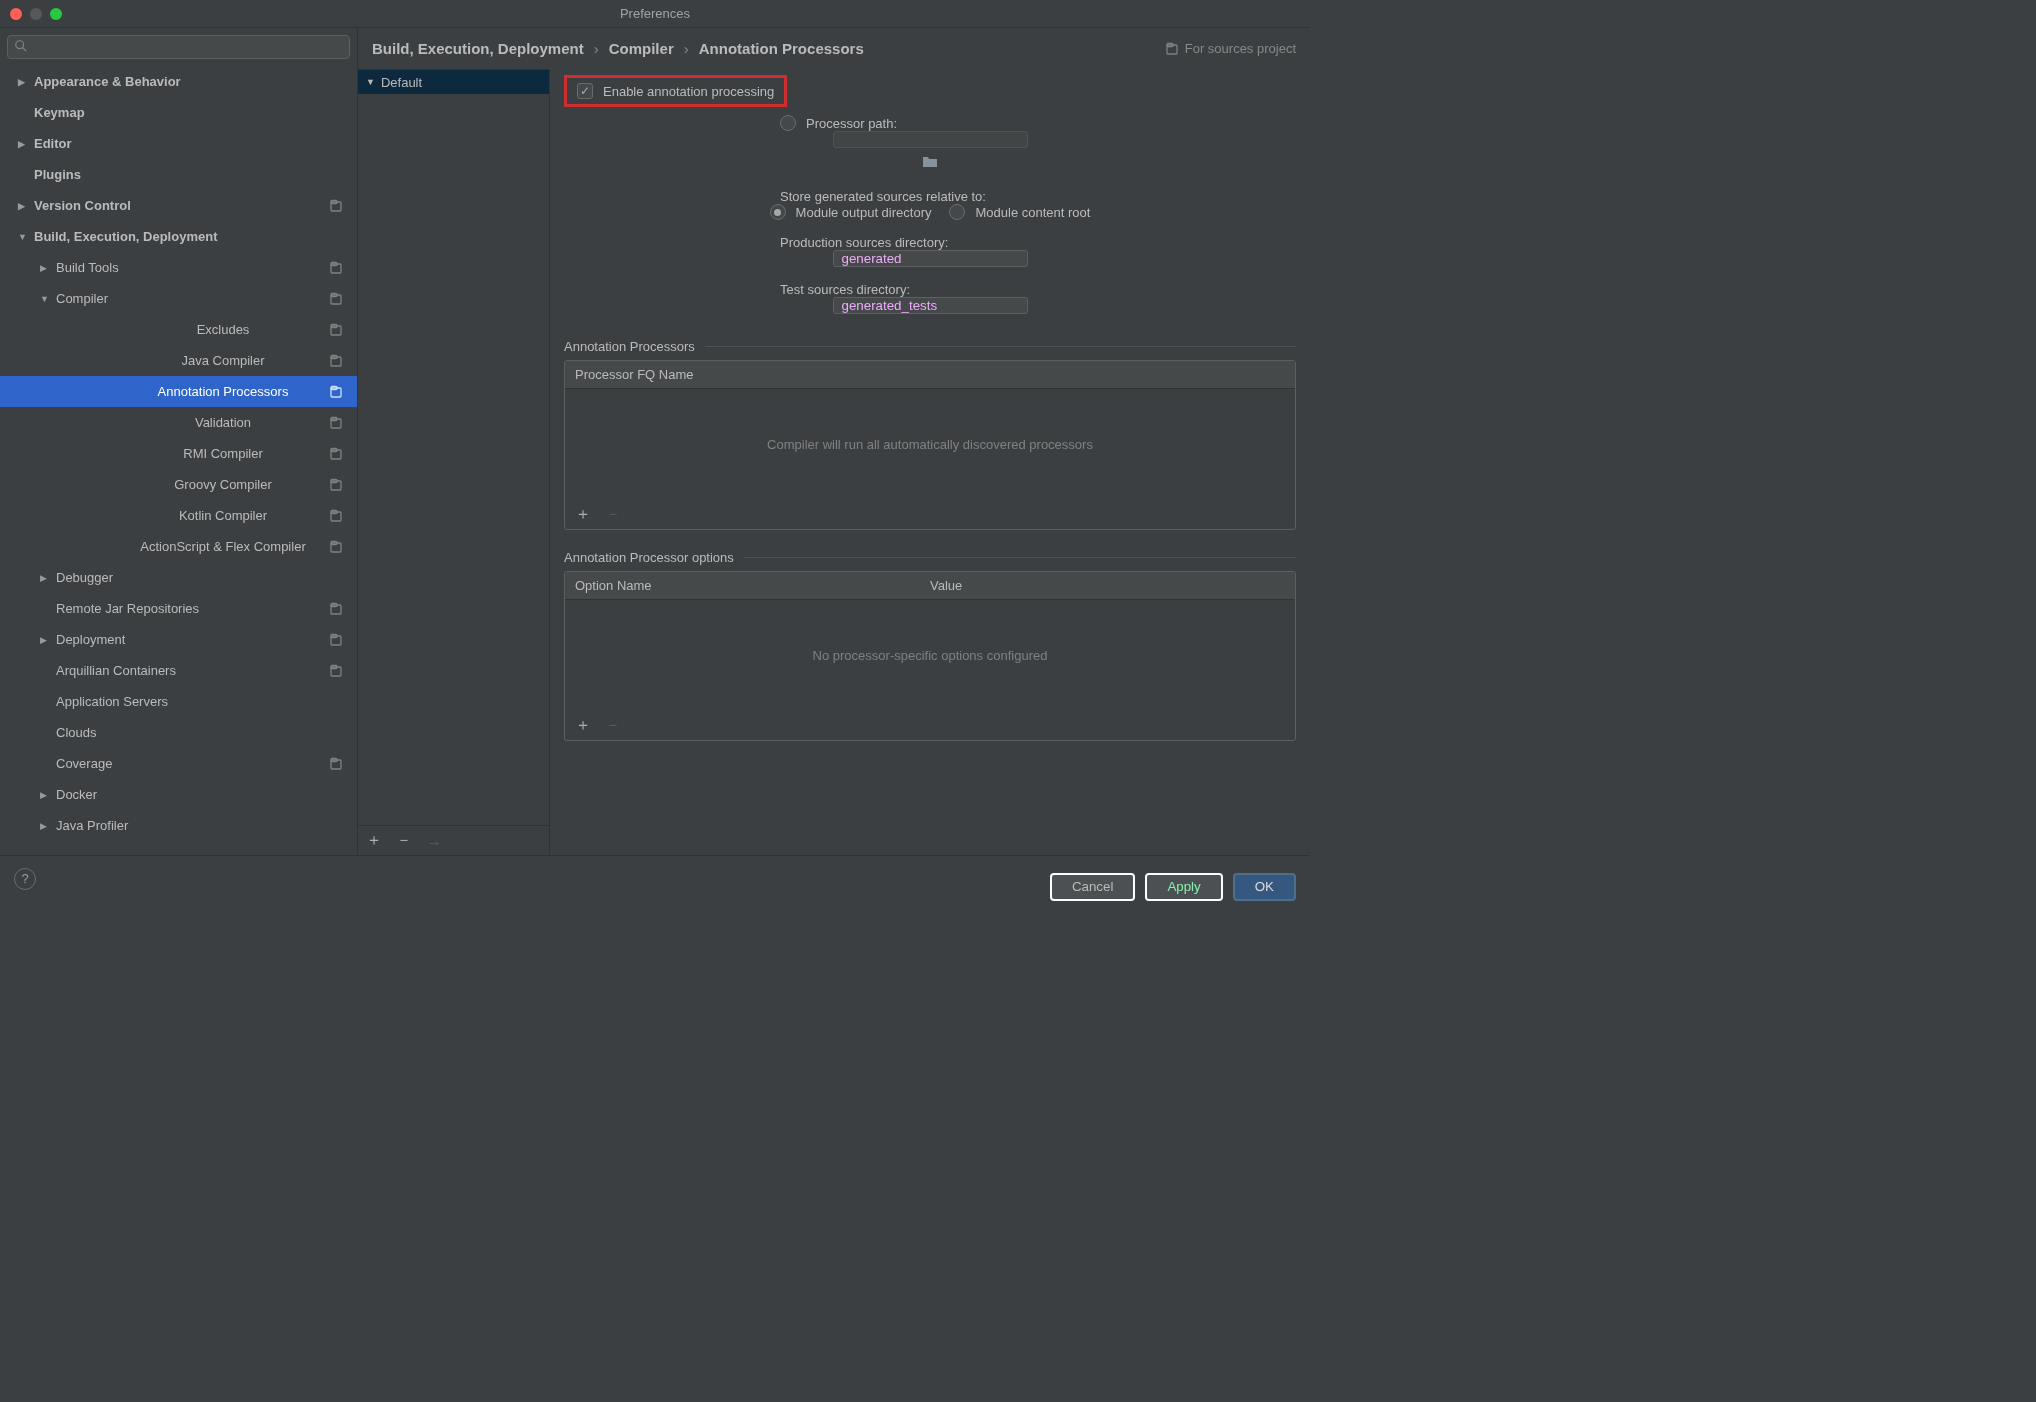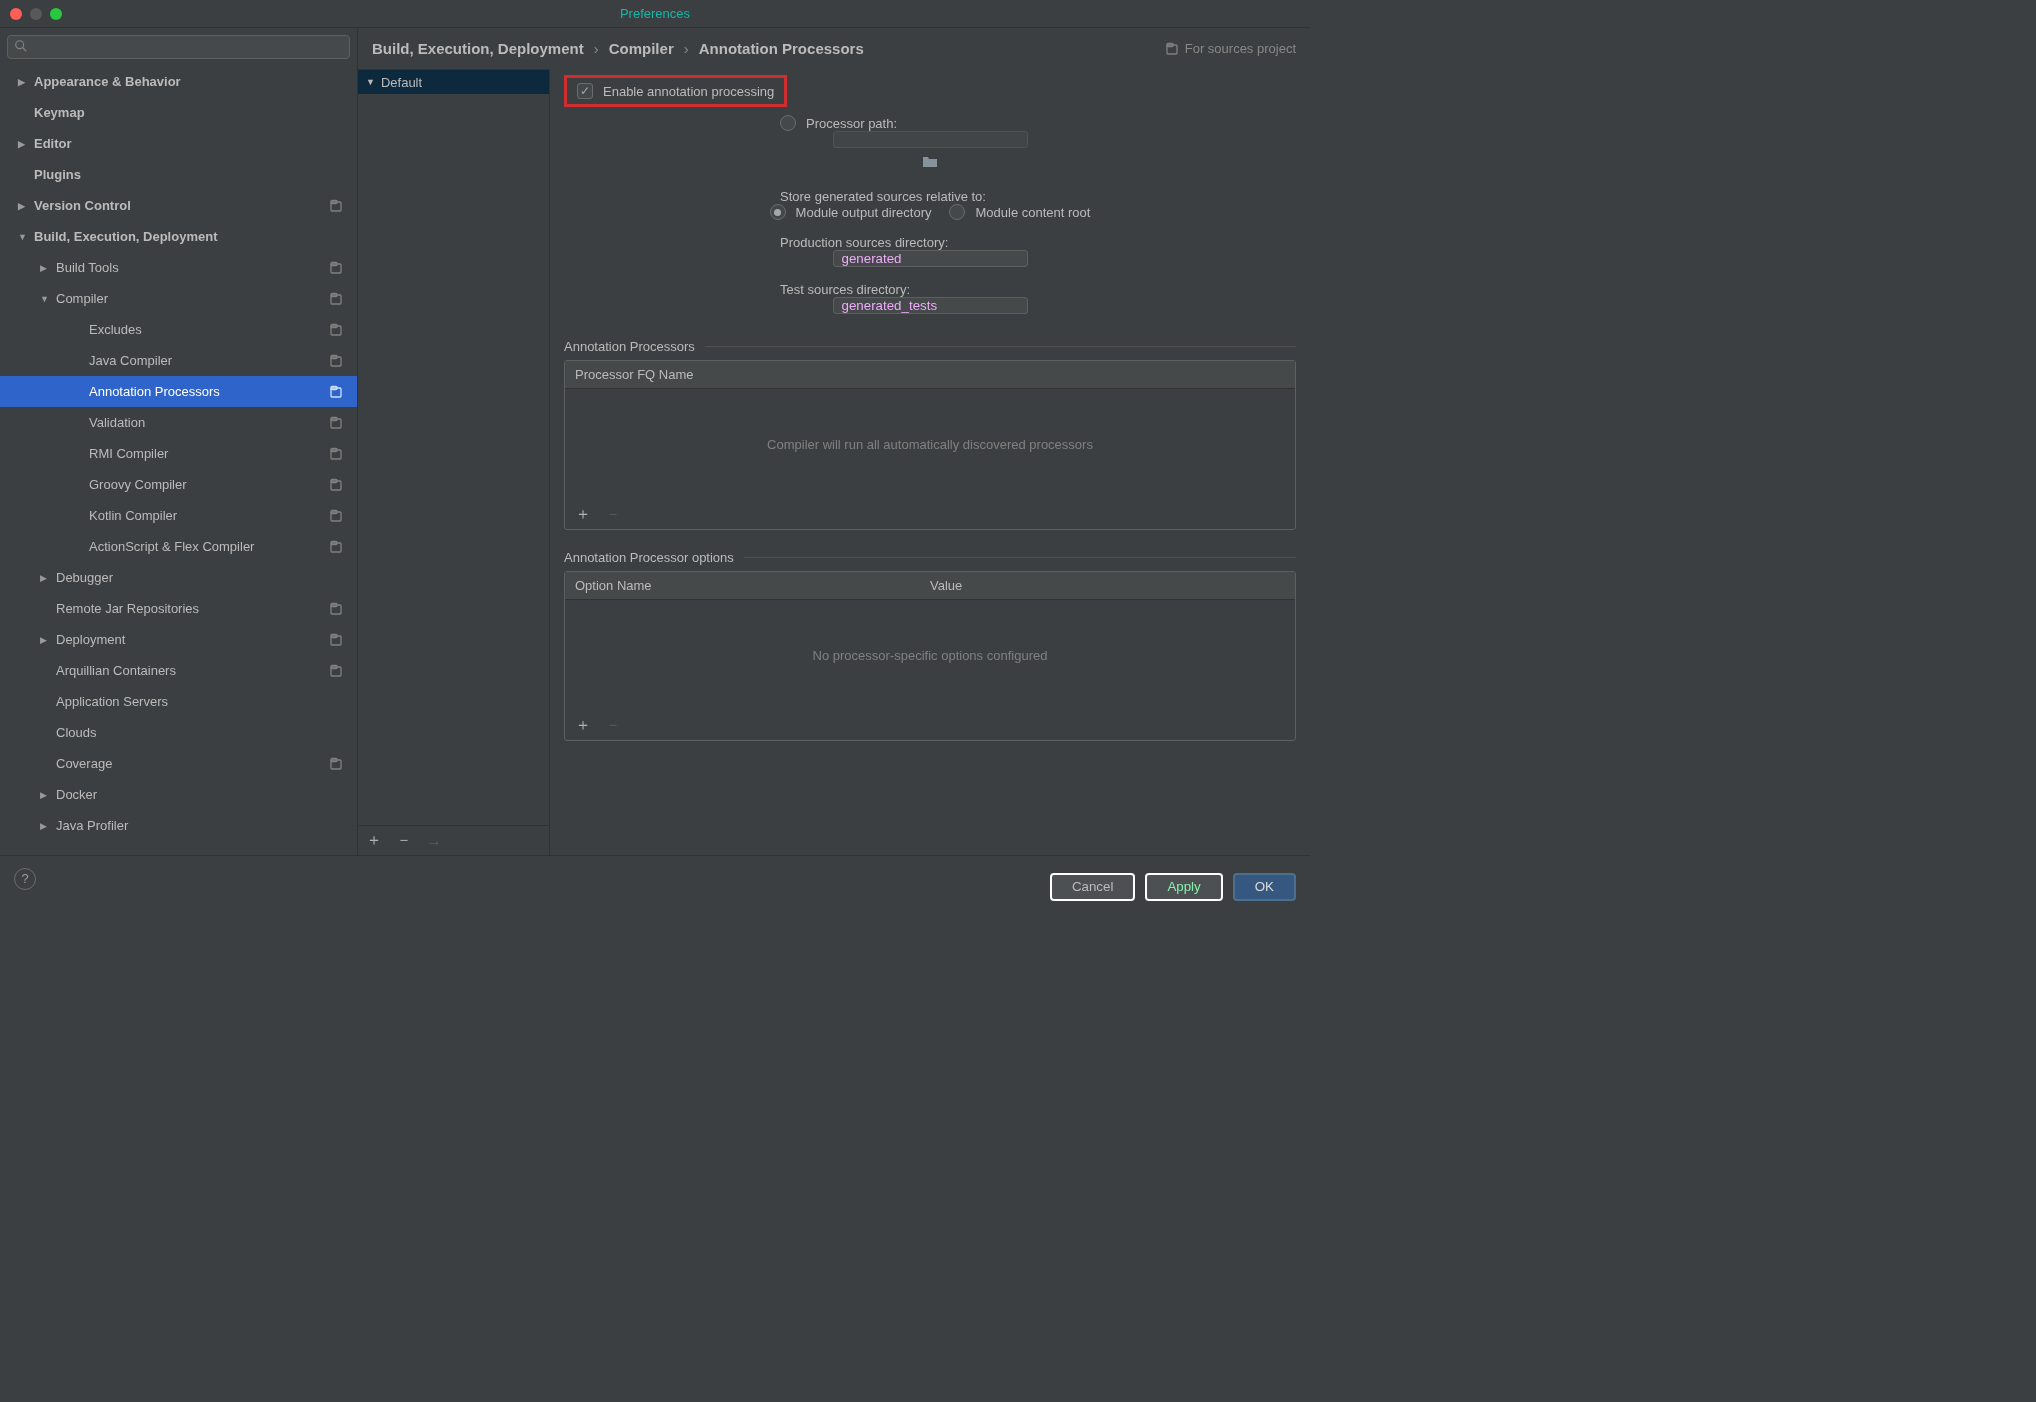--- a/index.html
+++ b/index.html
@@ -21,21 +21,21 @@
   justify-content: center;
   position: relative;
   background: #3c3f41;
   border-bottom: 1px solid #323232;
 }
 .traffic-lights { position: absolute; left: 10px; display: flex; gap: 8px; }
 .tl { width: 12px; height: 12px; border-radius: 50%; }
 .tl.red { background: #ff5f57; }
 .tl.yellow { background: #585858; }
 .tl.green { background: #28c840; }
-.title { color: #14b8a6; }
+.title { color: #a3a3a3; }
 
 .main { flex: 1; display: flex; overflow: hidden; }
 
 .sidebar {
   width: 358px;
   background: #3c3f41;
   border-right: 1px solid #323232;
   display: flex;
   flex-direction: column;
 }
@@ -56,21 +56,21 @@
 .tree { flex: 1; overflow-y: auto; }
 .tree-item {
   display: flex;
   align-items: center;
   height: 31px;
   cursor: pointer;
   position: relative;
 }
 .tree-item.d0 { padding-left: 18px; font-weight: bold; }
 .tree-item.d1 { padding-left: 40px; }
-.tree-item.d2 { padding-left: 73px; }
+.tree-item.d2 { padding-left: 73px; justify-content: center; }
 .tree-item .arrow {
   width: 10px;
   display: inline-block;
   margin-right: 6px;
   color: #9a9a9a;
   font-size: 9px;
 }
 .tree-item.selected {
   background: #2f65ca;
   color: #fff;

